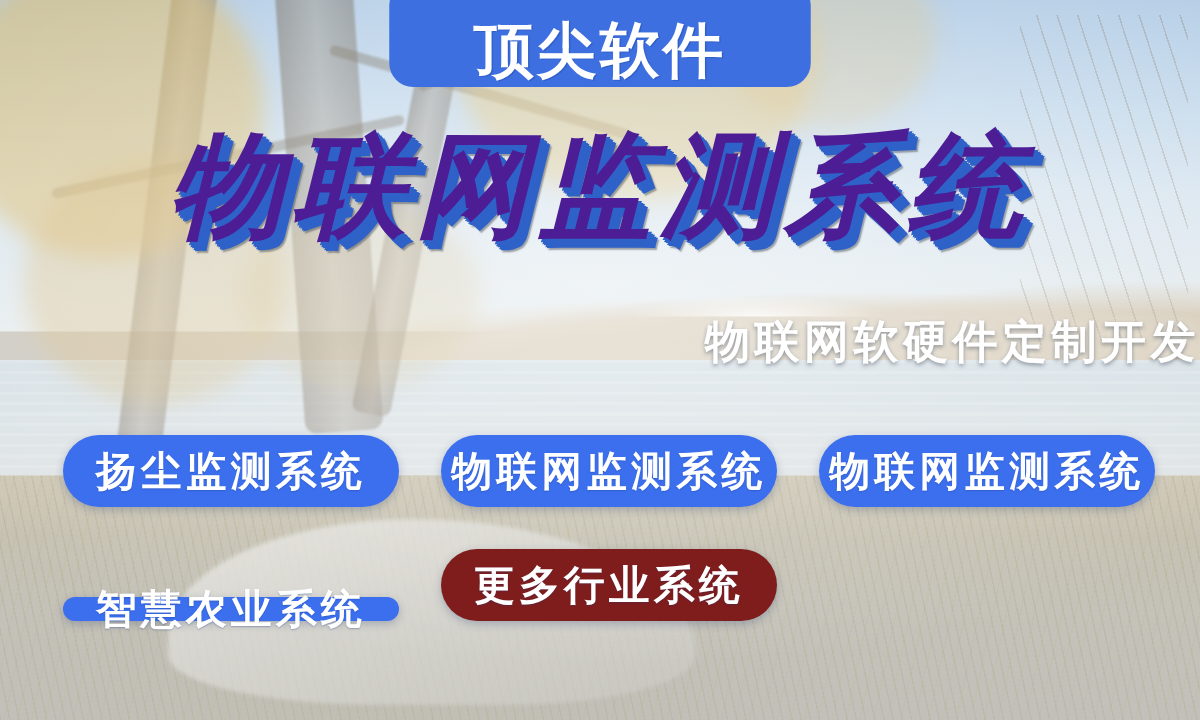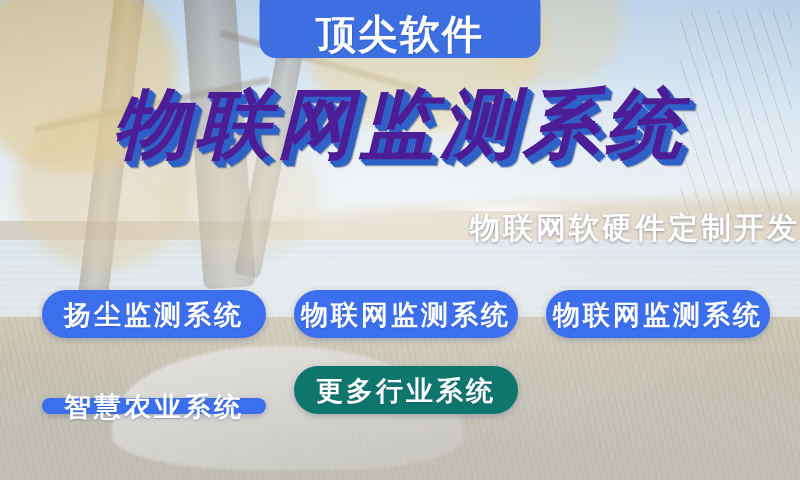--- a/index.html
+++ b/index.html
@@ -302,19 +302,19 @@
       </div>
       <div class="pill" style="background: rgb(60, 111, 238);">
         <span class="pill-text">物联网监测系统</span>
       </div>
       <div class="pill" style="background: rgb(60, 111, 238);">
         <span class="pill-text">物联网监测系统</span>
       </div>
       <div class="pill" style="background: rgb(60, 111, 238); margin-top: 32px;">
         <span class="pill-text">智慧农业系统</span>
       </div>
-      <div class="pill" style="background: #0f766e;">
+      <div class="pill" style="background: #7f1d1d;">
         <span class="pill-text">更多行业系统</span>
       </div>
     </div>
 
   </div>
 </div>
 
 </body></html>

